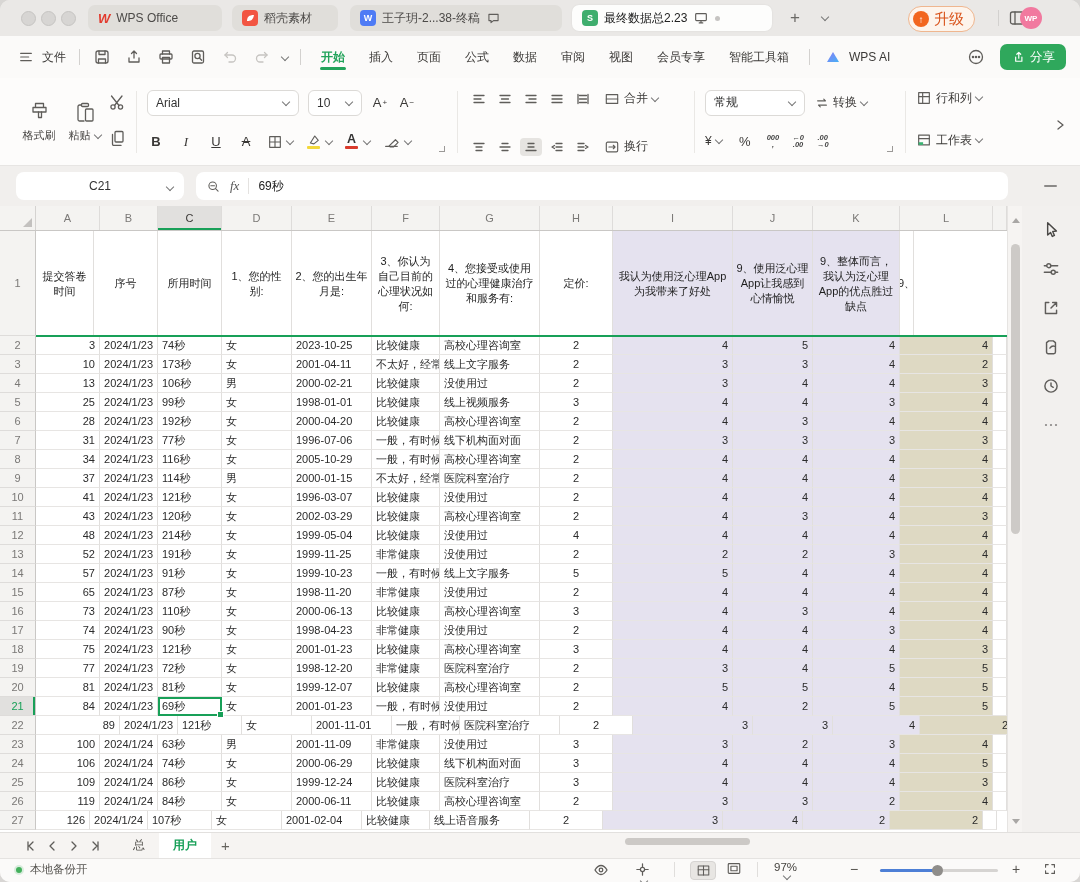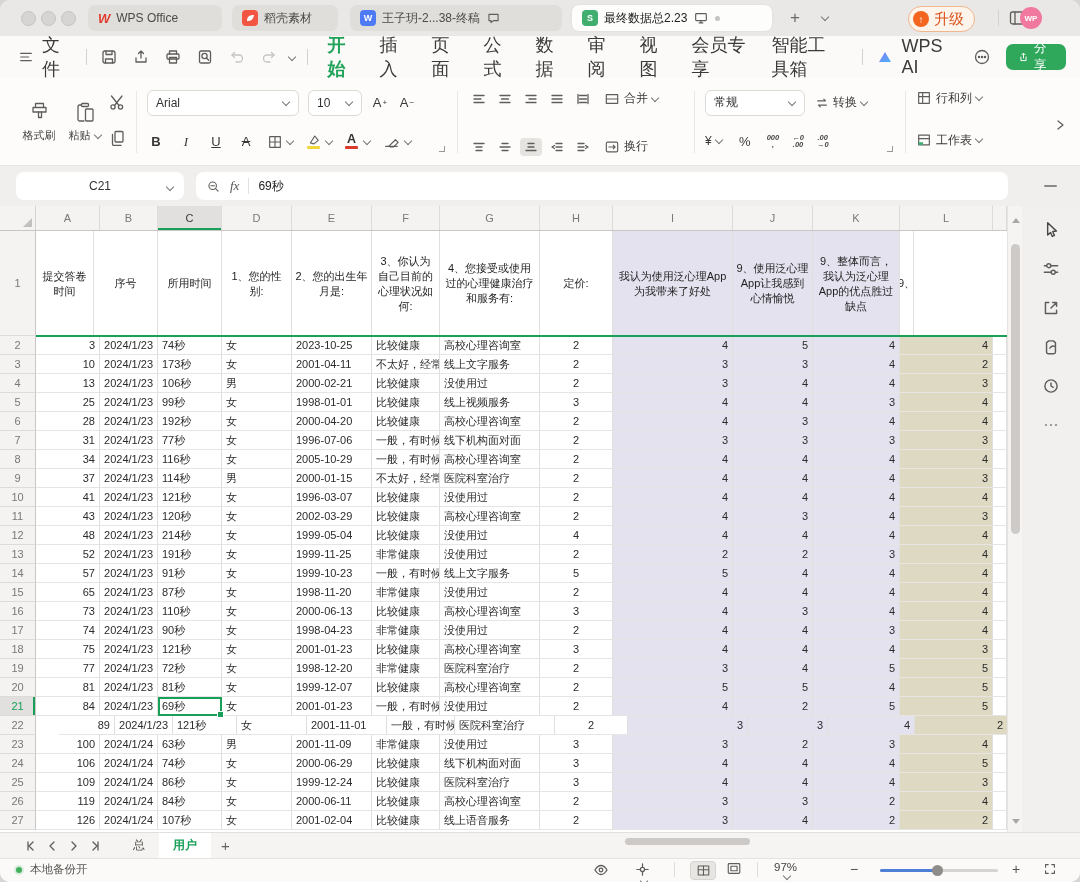--- a/index.html
+++ b/index.html
@@ -17,21 +17,21 @@
   .sqicon{width:16px;height:16px;border-radius:4px;display:flex;align-items:center;justify-content:center;color:#fff;font-size:9px;font-weight:bold;flex:none;}
   .tbicon{color:#8a8886;font-size:15px;}
   #upgrade{position:absolute;top:6px;left:908px;height:24px;border:1px solid #efb68f;background:#fdf4ec;border-radius:13px;display:flex;align-items:center;gap:5px;padding:0 10px 0 4px;}
   #upgrade .upc{width:16px;height:16px;border-radius:50%;background:#f2661f;color:#fff;font-size:10px;font-weight:bold;display:flex;align-items:center;justify-content:center;}
   #upgrade .uplab{color:#d9541c;font-size:15px;}
   #avatar{position:absolute;left:1020px;top:7px;width:22px;height:22px;border-radius:50%;background:#f1799f;color:#fff;font-size:8px;display:flex;align-items:center;justify-content:center;font-weight:bold;}
   .vdiv{position:absolute;width:1px;background:#d3d1cf;}
   
   #menubar{left:0;top:36px;width:1080px;height:42px;background:#fbfaf9;border-bottom:1px solid #efedeb;display:flex;align-items:center;}
   .micon{margin:0 7px;display:flex;align-items:center;}
-  .mtab{font-size:18px;color:#3c3a38;margin:0 11px;position:relative;padding:10px 1px;}
+  .mtab{font-size:12px;color:#3c3a38;margin:0 11px;position:relative;padding:10px 1px;}
   .mtab.mactive{color:#21a35a;font-weight:bold;}
   .mtab.mactive::after{content:'';position:absolute;left:50%;transform:translateX(-50%);bottom:6px;width:26px;height:3px;border-radius:2px;background:#21a35a;}
   #sharebtn{margin-left:8px;height:26px;background:#2fa85c;border-radius:7px;color:#fff;font-size:12.5px;display:flex;align-items:center;gap:5px;padding:0 11px;}
   
   #toolbar{left:0;top:78px;width:1080px;height:88px;background:#fdfcfb;border-bottom:1px solid #e7e5e3;display:flex;align-items:center;padding-left:16px;box-sizing:border-box;}
   .tgroup{display:flex;position:relative;height:74px;box-sizing:border-box;}
   .tdiv{width:1px;height:62px;background:#eae8e5;margin:0 10px;flex:none;}
   .bigbtn{width:46px;display:flex;flex-direction:column;align-items:center;justify-content:center;gap:4px;}
   .blab{font-size:11px;color:#454341;display:flex;align-items:center;}
   .stackcc{display:flex;flex-direction:column;justify-content:space-around;align-items:center;height:70px;}
@@ -832,21 +832,21 @@
           <div class="cell al-l" style="width: 100px;">没使用过</div>
           <div class="cell al-c" style="width: 73px;">2</div>
           <div class="cell al-r lav" style="width: 120px;">4</div>
           <div class="cell al-r lav" style="width: 80px;">2</div>
           <div class="cell al-r lav" style="width: 87px;">5</div>
           <div class="cell al-r tan" style="width: 93px;">5</div>
           <div class="cell sliver"></div>
         </div>
         <div class="grow drow">
           <div class="rowh">22</div>
-          <div class="cell al-r" style="width: 56px; margin-left: 23px;">89</div>
+          <div class="cell al-r" style="width: 84px;">89</div>
           <div class="cell al-r" style="width: 58px;">2024/1/23</div>
           <div class="cell al-l" style="width: 64px;">121秒</div>
           <div class="cell al-l" style="width: 70px;">女</div>
           <div class="cell al-l" style="width: 80px;">2001-11-01</div>
           <div class="cell al-l" style="width: 68px;">一般，有时候</div>
           <div class="cell al-l" style="width: 100px;">医院科室治疗</div>
           <div class="cell al-c" style="width: 73px;">2</div>
           <div class="cell al-r lav" style="width: 120px;">3</div>
           <div class="cell al-r lav" style="width: 80px;">3</div>
           <div class="cell al-r lav" style="width: 87px;">4</div>
@@ -912,21 +912,21 @@
           <div class="cell al-l" style="width: 100px;">高校心理咨询室</div>
           <div class="cell al-c" style="width: 73px;">2</div>
           <div class="cell al-r lav" style="width: 120px;">3</div>
           <div class="cell al-r lav" style="width: 80px;">3</div>
           <div class="cell al-r lav" style="width: 87px;">2</div>
           <div class="cell al-r tan" style="width: 93px;">4</div>
           <div class="cell sliver"></div>
         </div>
         <div class="grow drow">
           <div class="rowh">27</div>
-          <div class="cell al-r" style="width: 64px;">126</div>
+          <div class="cell al-r" style="width: 54px;">126</div>
           <div class="cell al-r" style="width: 58px;">2024/1/24</div>
           <div class="cell al-l" style="width: 64px;">107秒</div>
           <div class="cell al-l" style="width: 70px;">女</div>
           <div class="cell al-l" style="width: 80px;">2001-02-04</div>
           <div class="cell al-l" style="width: 68px;">比较健康</div>
           <div class="cell al-l" style="width: 100px;">线上语音服务</div>
           <div class="cell al-c" style="width: 73px;">2</div>
           <div class="cell al-r lav" style="width: 120px;">3</div>
           <div class="cell al-r lav" style="width: 80px;">4</div>
           <div class="cell al-r lav" style="width: 87px;">2</div>

